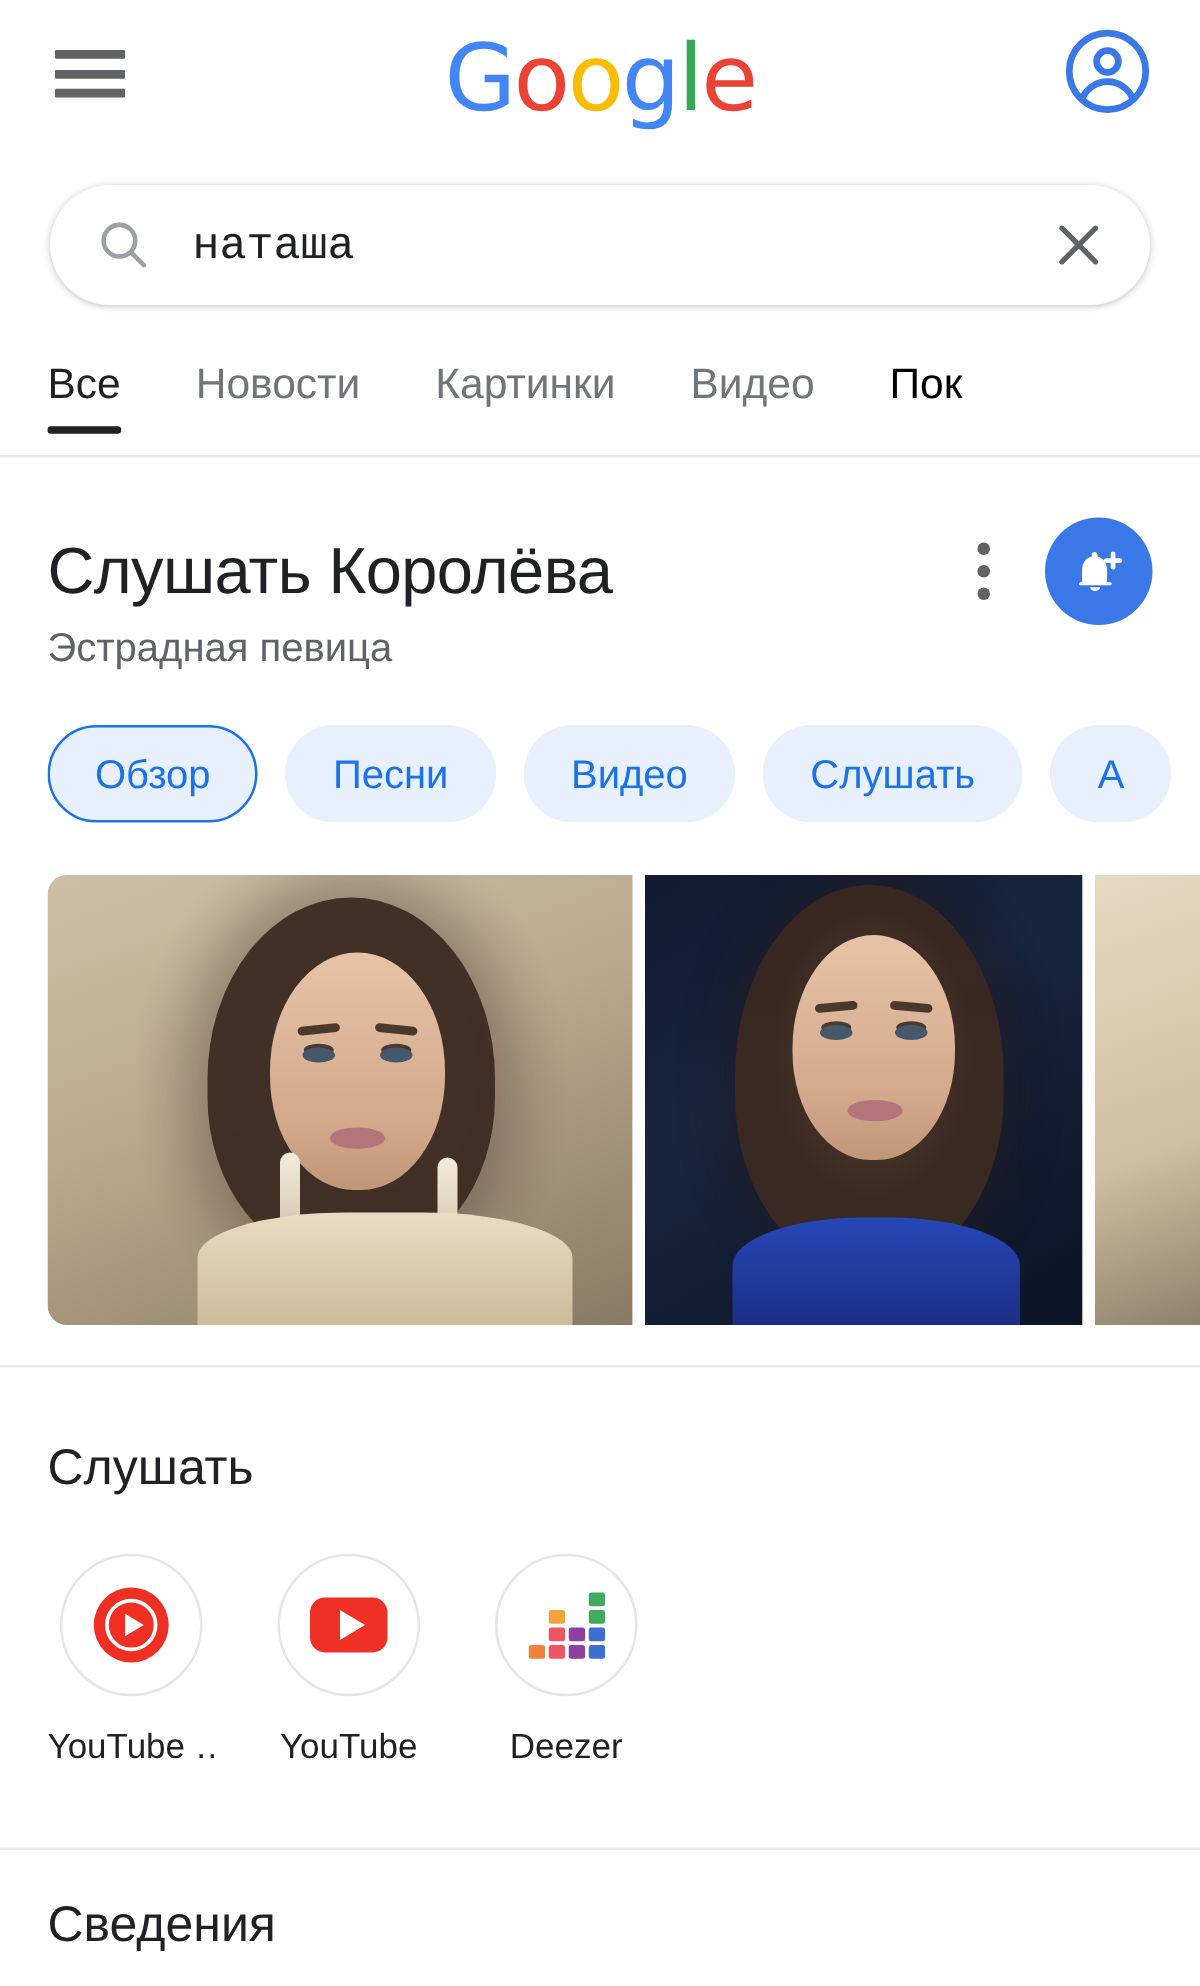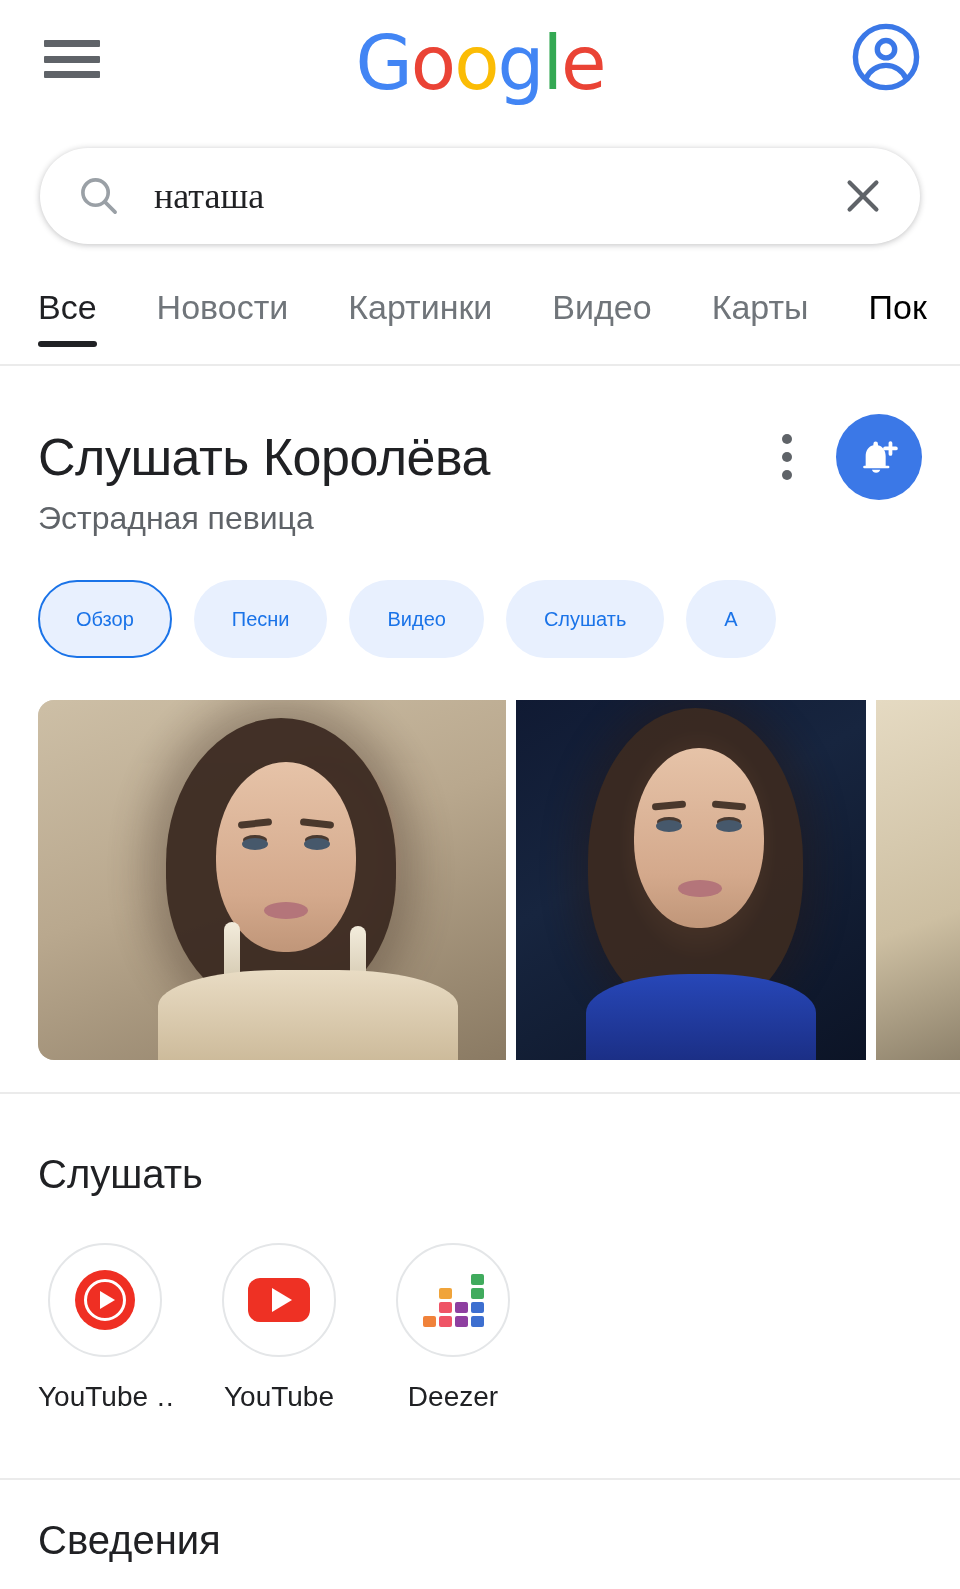--- a/index.html
+++ b/index.html
@@ -76,21 +76,21 @@
     box-shadow: 0 1px 6px rgba(32,33,36,.28);
     display: flex;
     align-items: center;
     padding: 0 34px 0 36px;
   }
   .search-icon { width: 46px; height: 46px; flex: 0 0 46px; }
   .search-input {
     flex: 1;
     border: none;
     outline: none;
-    font-family: Liberation Serif, serif;
+    font-family: Liberation Mono, monospace;
     font-size: 36px;
     color: #202124;
     background: transparent;
     margin-left: 32px;
   }
   .clear-icon { width: 46px; height: 46px; flex: 0 0 46px; cursor: pointer; }
 
   
   .tabbar {
     position: absolute;
@@ -189,21 +189,21 @@
     display: flex;
     gap: 22px;
     overflow: hidden;
     white-space: nowrap;
   }
   .chip {
     height: 78px;
     border-radius: 40px;
     background: #e8f0fe;
     color: #1a73e8;
-    font-size: 20px;
+    font-size: 32px;
     display: flex;
     align-items: center;
     padding: 0 36px;
     flex: 0 0 auto;
     cursor: pointer;
     border: 2px solid transparent;
   }
   .chip.selected { border: 2px solid #1a73e8; }
 
   
@@ -372,21 +372,20 @@
     <line x1="5" y1="5" x2="19" y2="19" stroke="#5f6368" stroke-width="2.2" stroke-linecap="round"></line>
     <line x1="19" y1="5" x2="5" y2="19" stroke="#5f6368" stroke-width="2.2" stroke-linecap="round"></line>
   </svg>
 </div>
 
 <div class="tabbar">
   <div class="tab active">Все</div>
   <div class="tab">Новости</div>
   <div class="tab">Картинки</div>
   <div class="tab">Видео</div>
-  <div class="tab">Карты</div>
   <div class="tab faded">Пок</div>
 </div>
 
 <div class="kp-title-row">
   <div class="kp-title">Слушать Королёва</div>
 
   <div class="kebab">
     <i></i>
     <i></i>
     <i></i>

